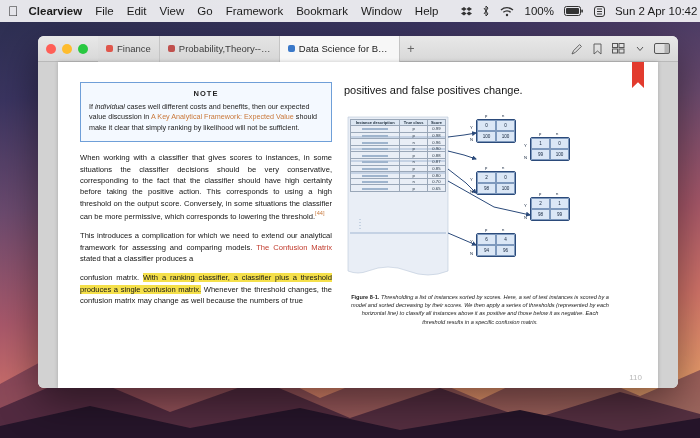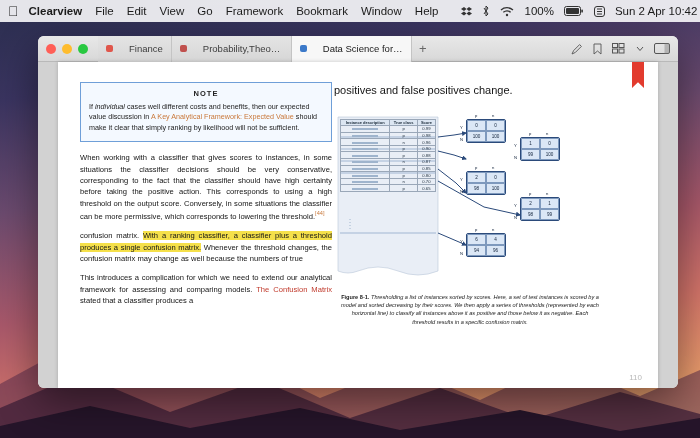--- a/index.html
+++ b/index.html
@@ -60,21 +60,21 @@
   .dot.g { background: #28c840; }
 
   .tabs { display: flex; align-items: stretch; height: 26px; margin-left: 10px; flex:1; }
   .tab {
     display: flex; align-items: center;
     font-size: 9.5px; color: #3d3d3d;
     padding: 0 8px;
     border-right: 1px solid #c4c4c4;
     background: linear-gradient(180deg,#e4e4e4,#d6d6d6);
     max-width: 120px;
-    gap: 16px;
+    gap: 4px;
     white-space: nowrap; overflow: hidden;
   }
   .tab.active { background: #f7f7f7; color: #1a1a1a; }
   .tab .tdot { width: 7px; height: 7px; border-radius: 2px; flex: none; }
   .tab .tlabel { overflow: hidden; text-overflow: ellipsis; }
   .tab-add { display:flex; align-items:center; justify-content:center; width: 22px; font-size: 13px; color:#666; }
 
   .tbright { display: flex; align-items: center; gap: 10px; padding-left: 8px; }
   .tbright .tbi { color: #555; display:flex; align-items:center; }
 
@@ -92,21 +92,21 @@
     overflow: hidden;
   }
   
   .ribbon {
     position: absolute; right: 14px; top: 0;
     width: 12px; height: 26px;
     background: #e23b2e;
     clip-path: polygon(0 0, 100% 0, 100% 100%, 50% 78%, 0 100%);
   }
 
-  .cols { display: flex; padding: 20px 22px 0 22px; gap: 2px; height: 100%; }
+  .cols { display: flex; padding: 20px 22px 0 22px; gap: 12px; height: 100%; }
   .colL { width: 252px; }
   .colR { width: 272px; }
 
   
   .notebox {
     border: 1px solid #6f9fd8;
     background: #f4f9ff;
     padding: 6px 8px 8px 8px;
     margin-bottom: 10px;
   }
@@ -282,23 +282,23 @@
         <div class="colL">
           <div class="notebox">
             <div class="note-title">NOTE</div>
             <div class="note-body">
               <span>If </span><i>individual</i><span> cases well different costs and benefits, then our expected value discussion in </span><span class="lnk">A Key Analytical Framework: Expected Value</span><span> should make it clear that simply ranking by likelihood will not be sufficient.</span>
             </div>
           </div>
 
           <p class="bt"><span>When working with a classifier that gives scores to instances, in some situations the classifier decisions should be very conservative, corresponding to the fact that the classifier should have high certainty before taking the positive action. This corresponds to using a high threshold on the output score. Conversely, in some situations the classifier can be more permissive, which corresponds to lowering the threshold.</span><span class="sup">[44]</span></p>
 
+          <p class="bt">This introduces a complication for which we need to extend our analytical framework for assessing and comparing models. <span class="redtxt">The Confusion Matrix</span> stated that a classifier produces a</p>
+
           <p class="bt"><span>confusion matrix. </span><span class="hl">With a ranking classifier, a classifier plus a threshold produces a single confusion matrix.</span><span> Whenever the threshold changes, the confusion matrix may change as well because the numbers of true</span></p>
-
-          <p class="bt">This introduces a complication for which we need to extend our analytical framework for assessing and comparing models. <span class="redtxt">The Confusion Matrix</span> stated that a classifier produces a</p>
         </div>
 
         <div class="colR">
           <p class="rtop">positives and false positives change.</p>
 
           <div class="figwrap">
             <svg width="272" height="176" viewBox="0 0 272 176" style="position:absolute;left:0;top:0;">
 
               <path d="M4 6 L104 6 L104 160 Q84 168 64 160 Q44 152 24 160 Q14 164 4 160 Z" fill="#e9eef6" stroke="#b9c6d8" stroke-width="0.6"></path>
 

